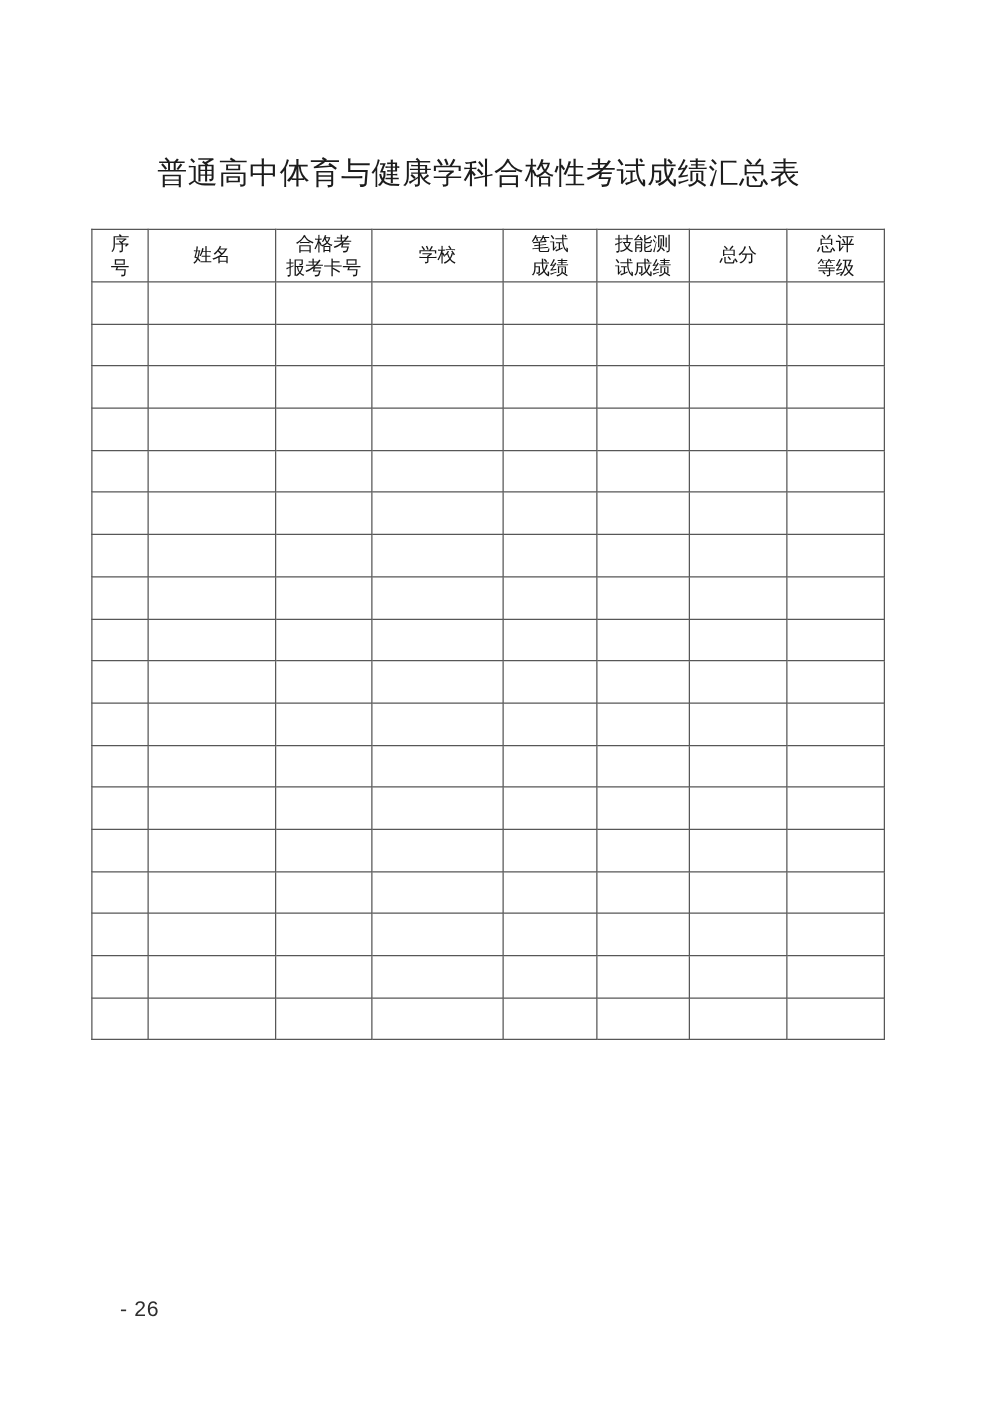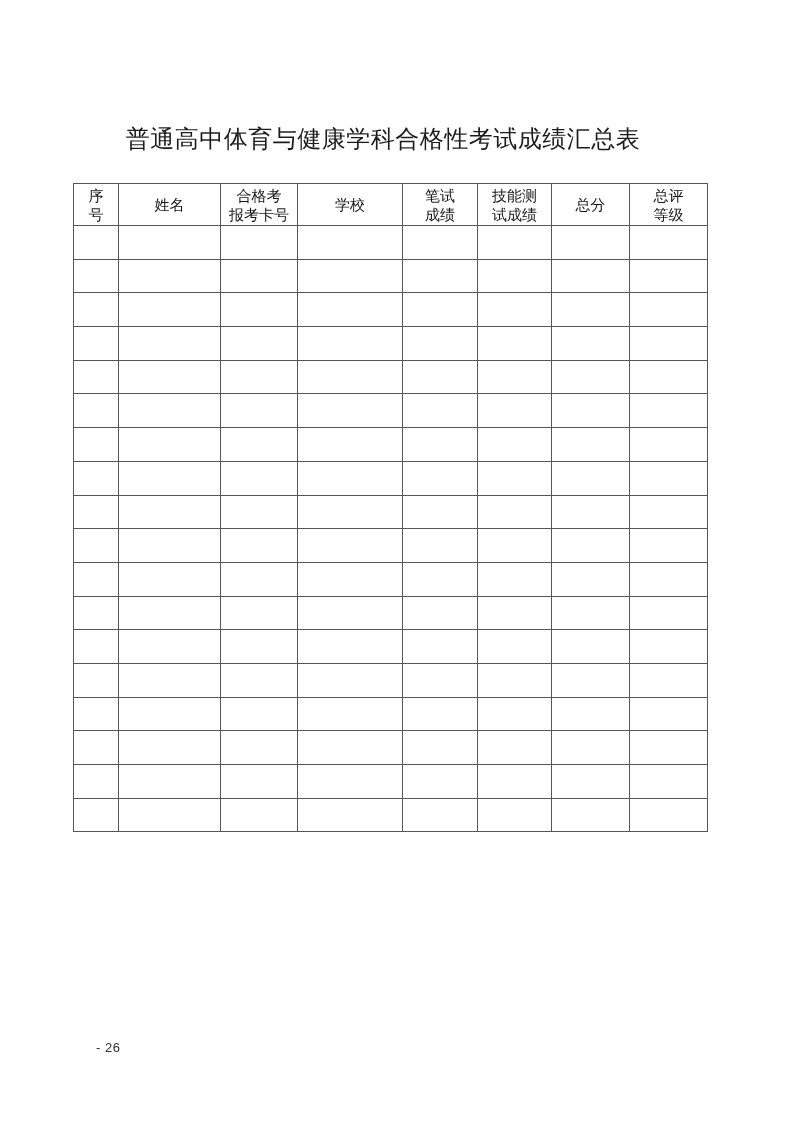--- a/index.html
+++ b/index.html
@@ -56,21 +56,21 @@
     height: 33.7px;
   }
   table.score-table td {
     font-size: 14px;
     color: #161616;
   }
   .page-number {
     position: absolute;
     left: 96px;
     top: 1040px;
-    font-size: 13px;
+    font-size: 17px;
     line-height: 16px;
     color: #2e2e2e;
     letter-spacing: 0.5px;
   }
 </style>
 </head>
 <body>
 
 <div class="page">
 

